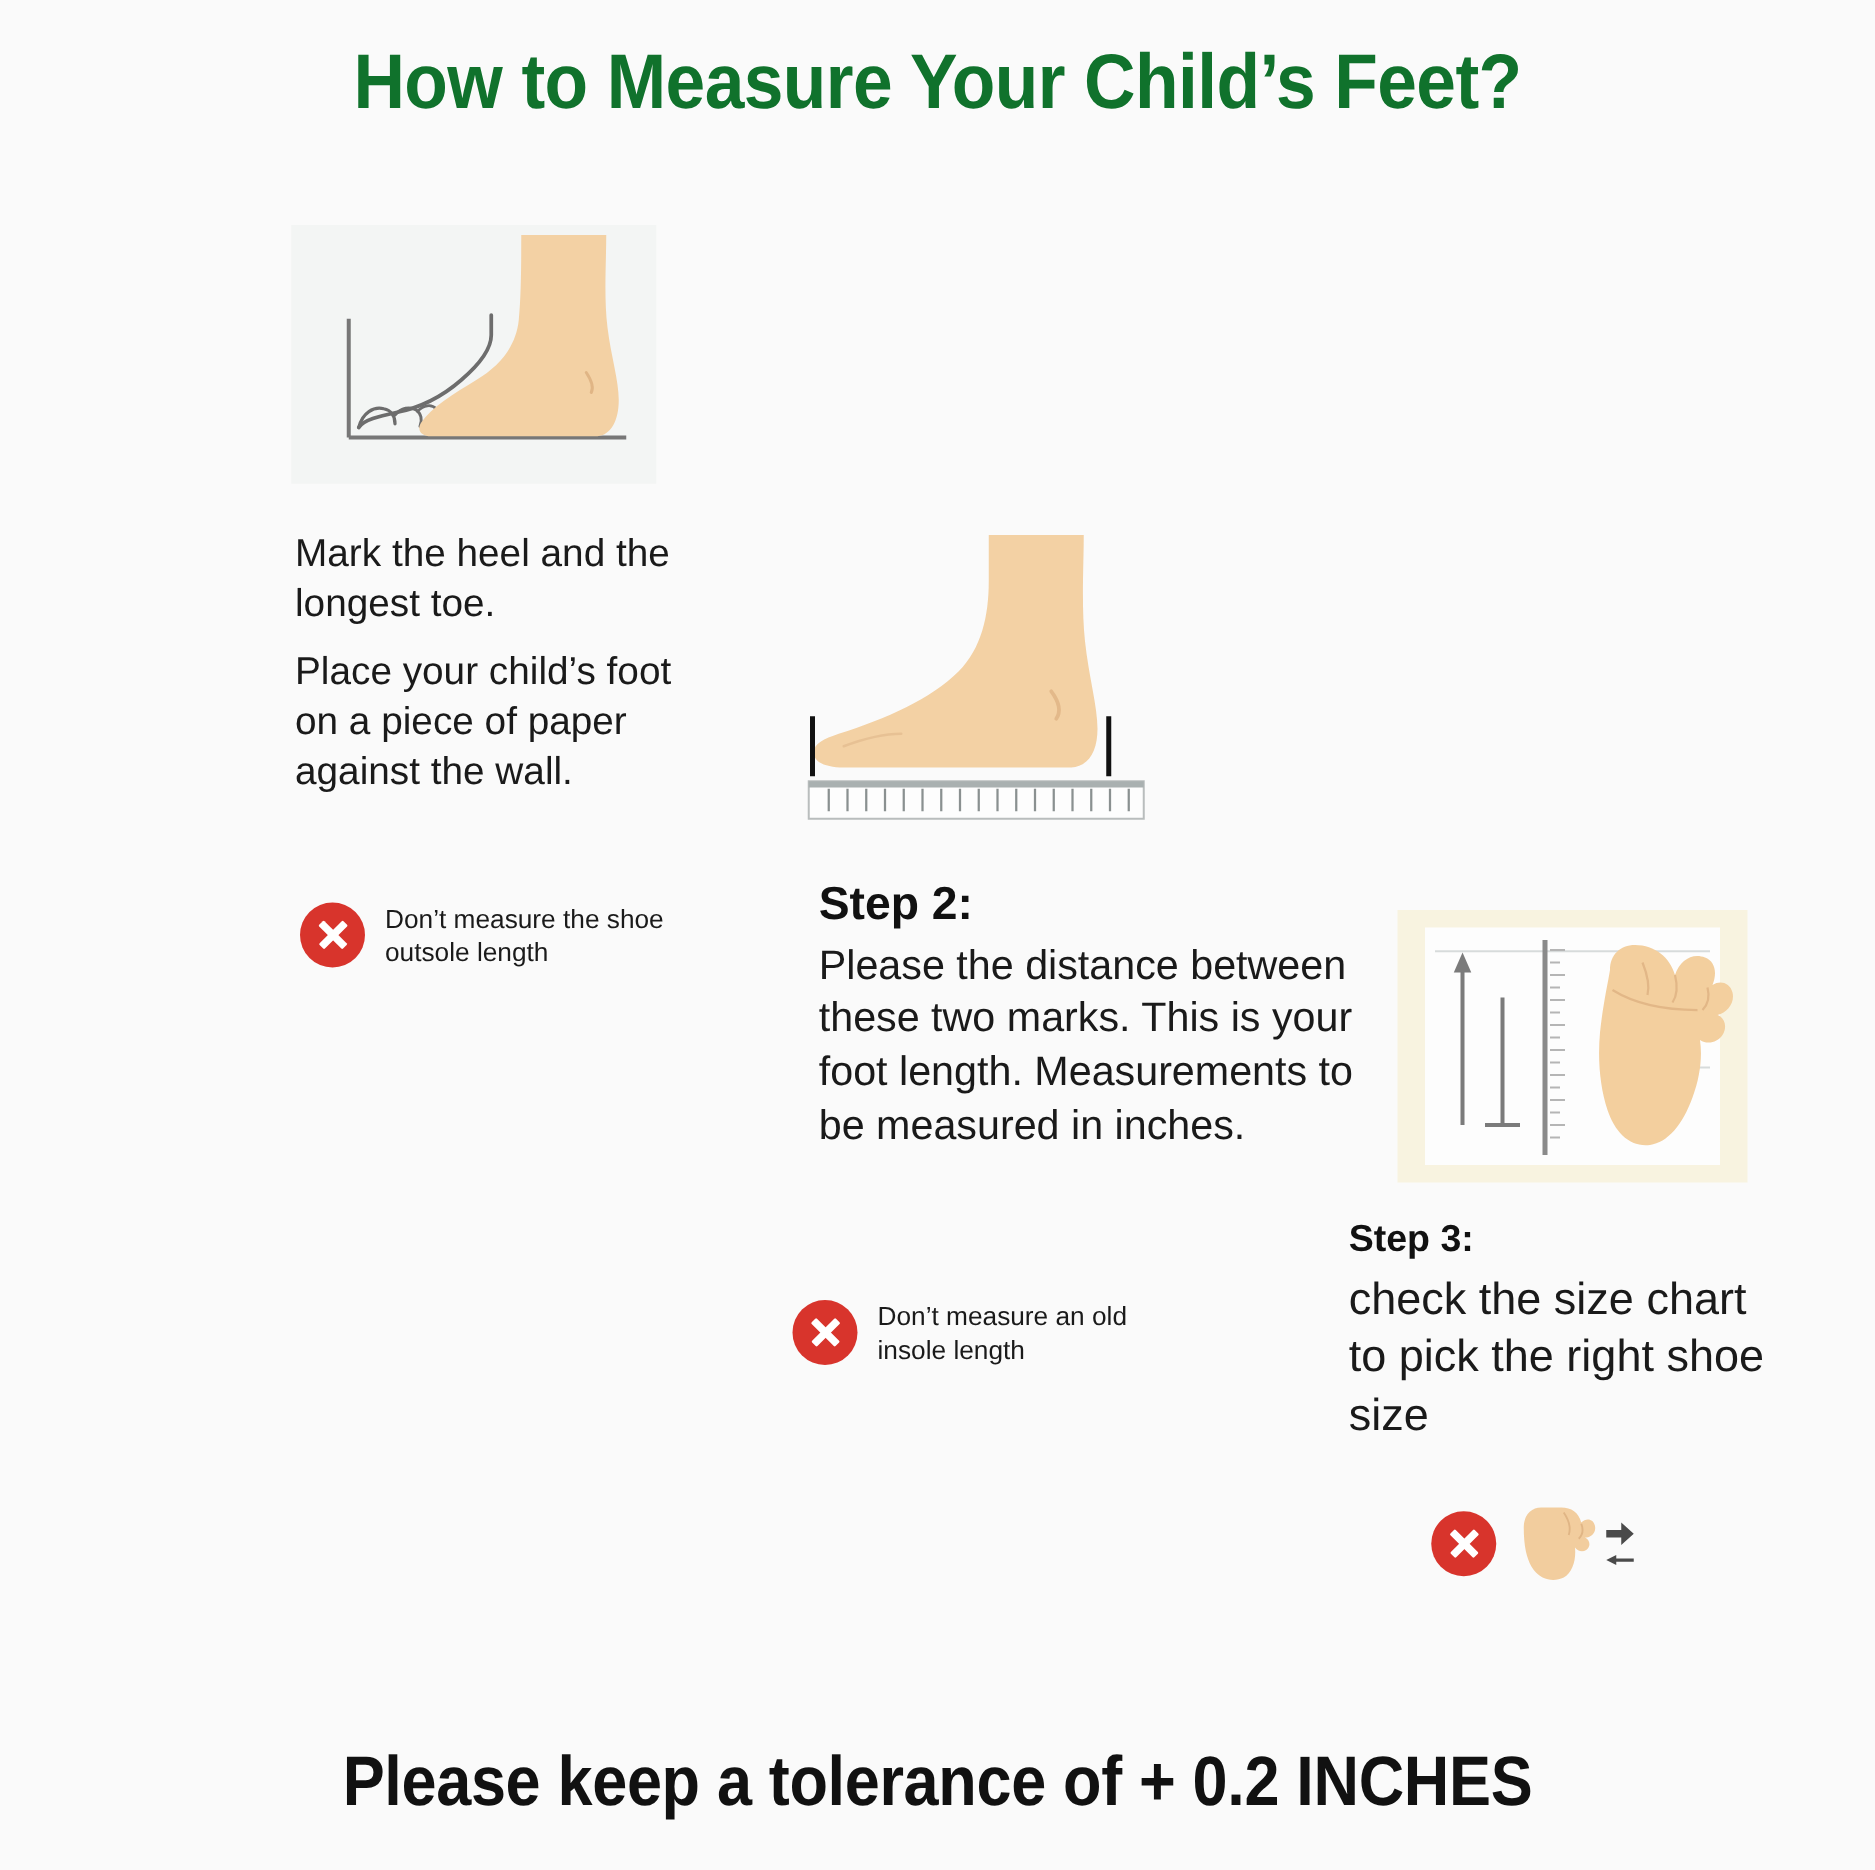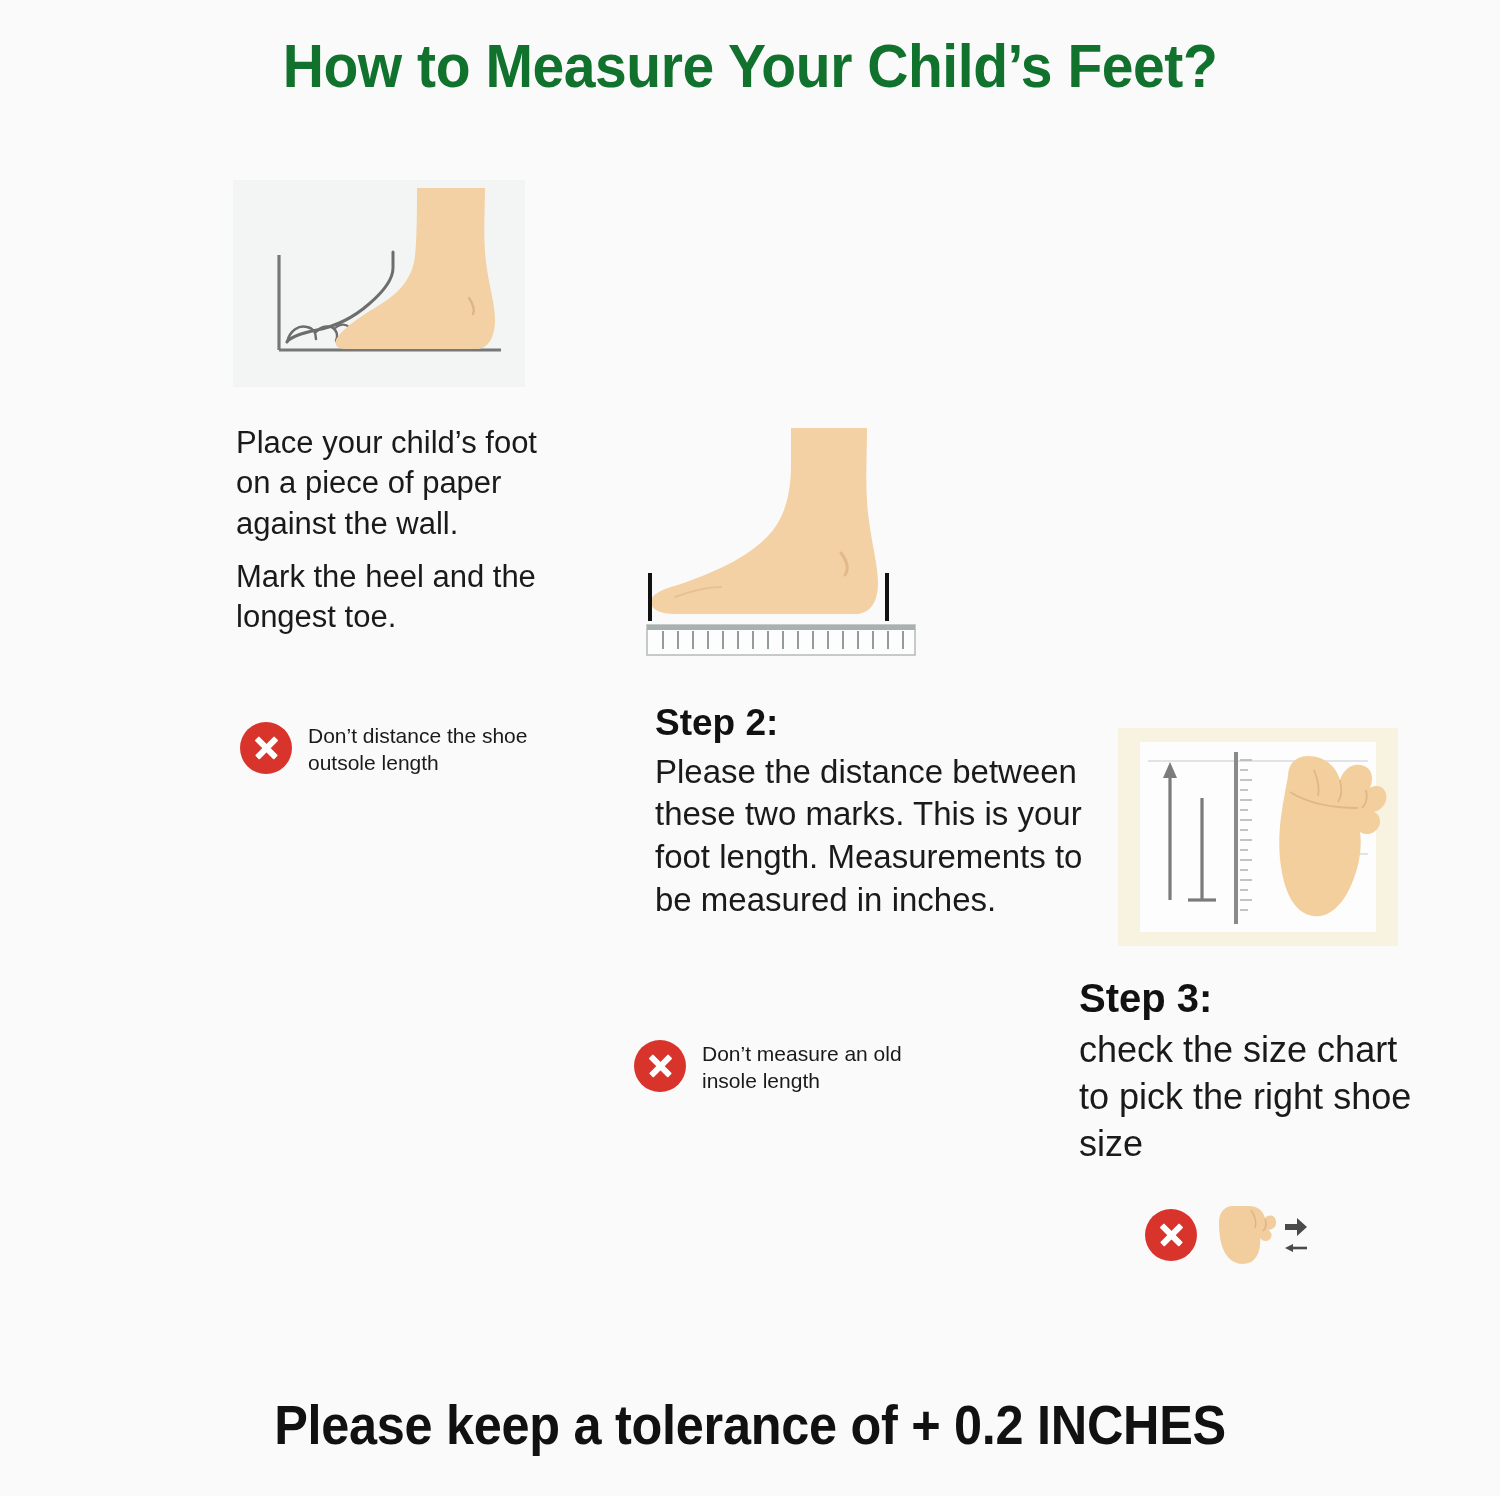--- a/index.html
+++ b/index.html
@@ -69,21 +69,21 @@
 
   
   #step1 .step-heading { font-size: 34px; }
   #step1 .step-body    { font-size: 31px; margin-top: 10px; }
 
   
   #step2 .step-heading { font-size: 37px; }
   #step2 .step-body    { font-size: 33px; margin-top: 6px; }
 
   
-  #step3 .step-heading { font-size: 40px; }
+  #step3 .step-heading { font-size: 30px; }
   #step3 .step-body    { font-size: 36px; margin-top: 6px; }
 
   
   .note {
     display: flex;
     align-items: flex-start;
     gap: 16px;
   }
   .note-circle {
     width: 52px;
@@ -154,28 +154,28 @@
                C 112 146 130 135 148 124
                C 168 112 180 96 182 76
                C 184 56 184 28 184 8 Z" fill="#f3d1a4"></path>
 
       <path d="M 236 118 C 240 124 242 130 240 134" stroke="#e0b585" stroke-width="2.4" fill="none" stroke-linecap="round"></path>
     </svg>
   </div>
 
   <div class="step" id="step1" style="left:236px; top:413px; width:330px;">
     <div class="step-body">
+      <p>Mark the heel and the longest toe.</p>
       <p>Place your child’s foot on a piece of paper against the wall.</p>
-      <p>Mark the heel and the longest toe.</p>
     </div>
   </div>
 
   <div class="note" style="position:absolute; left:240px; top:722px; width:300px;">
     <div class="note-circle"></div>
-    <div class="note-text">Don’t distance the shoe outsole length</div>
+    <div class="note-text">Don’t measure the shoe outsole length</div>
   </div>
 
   <div class="foot-plain" style="left:645px; top:425px; width:290px; height:240px;">
     <svg width="290" height="240" viewBox="0 0 290 240">
 
       <path d="M 146 3
                L 222 3
                C 222 28 220 60 223 88
                C 226 116 233 140 233 158
                C 233 176 226 188 212 189

